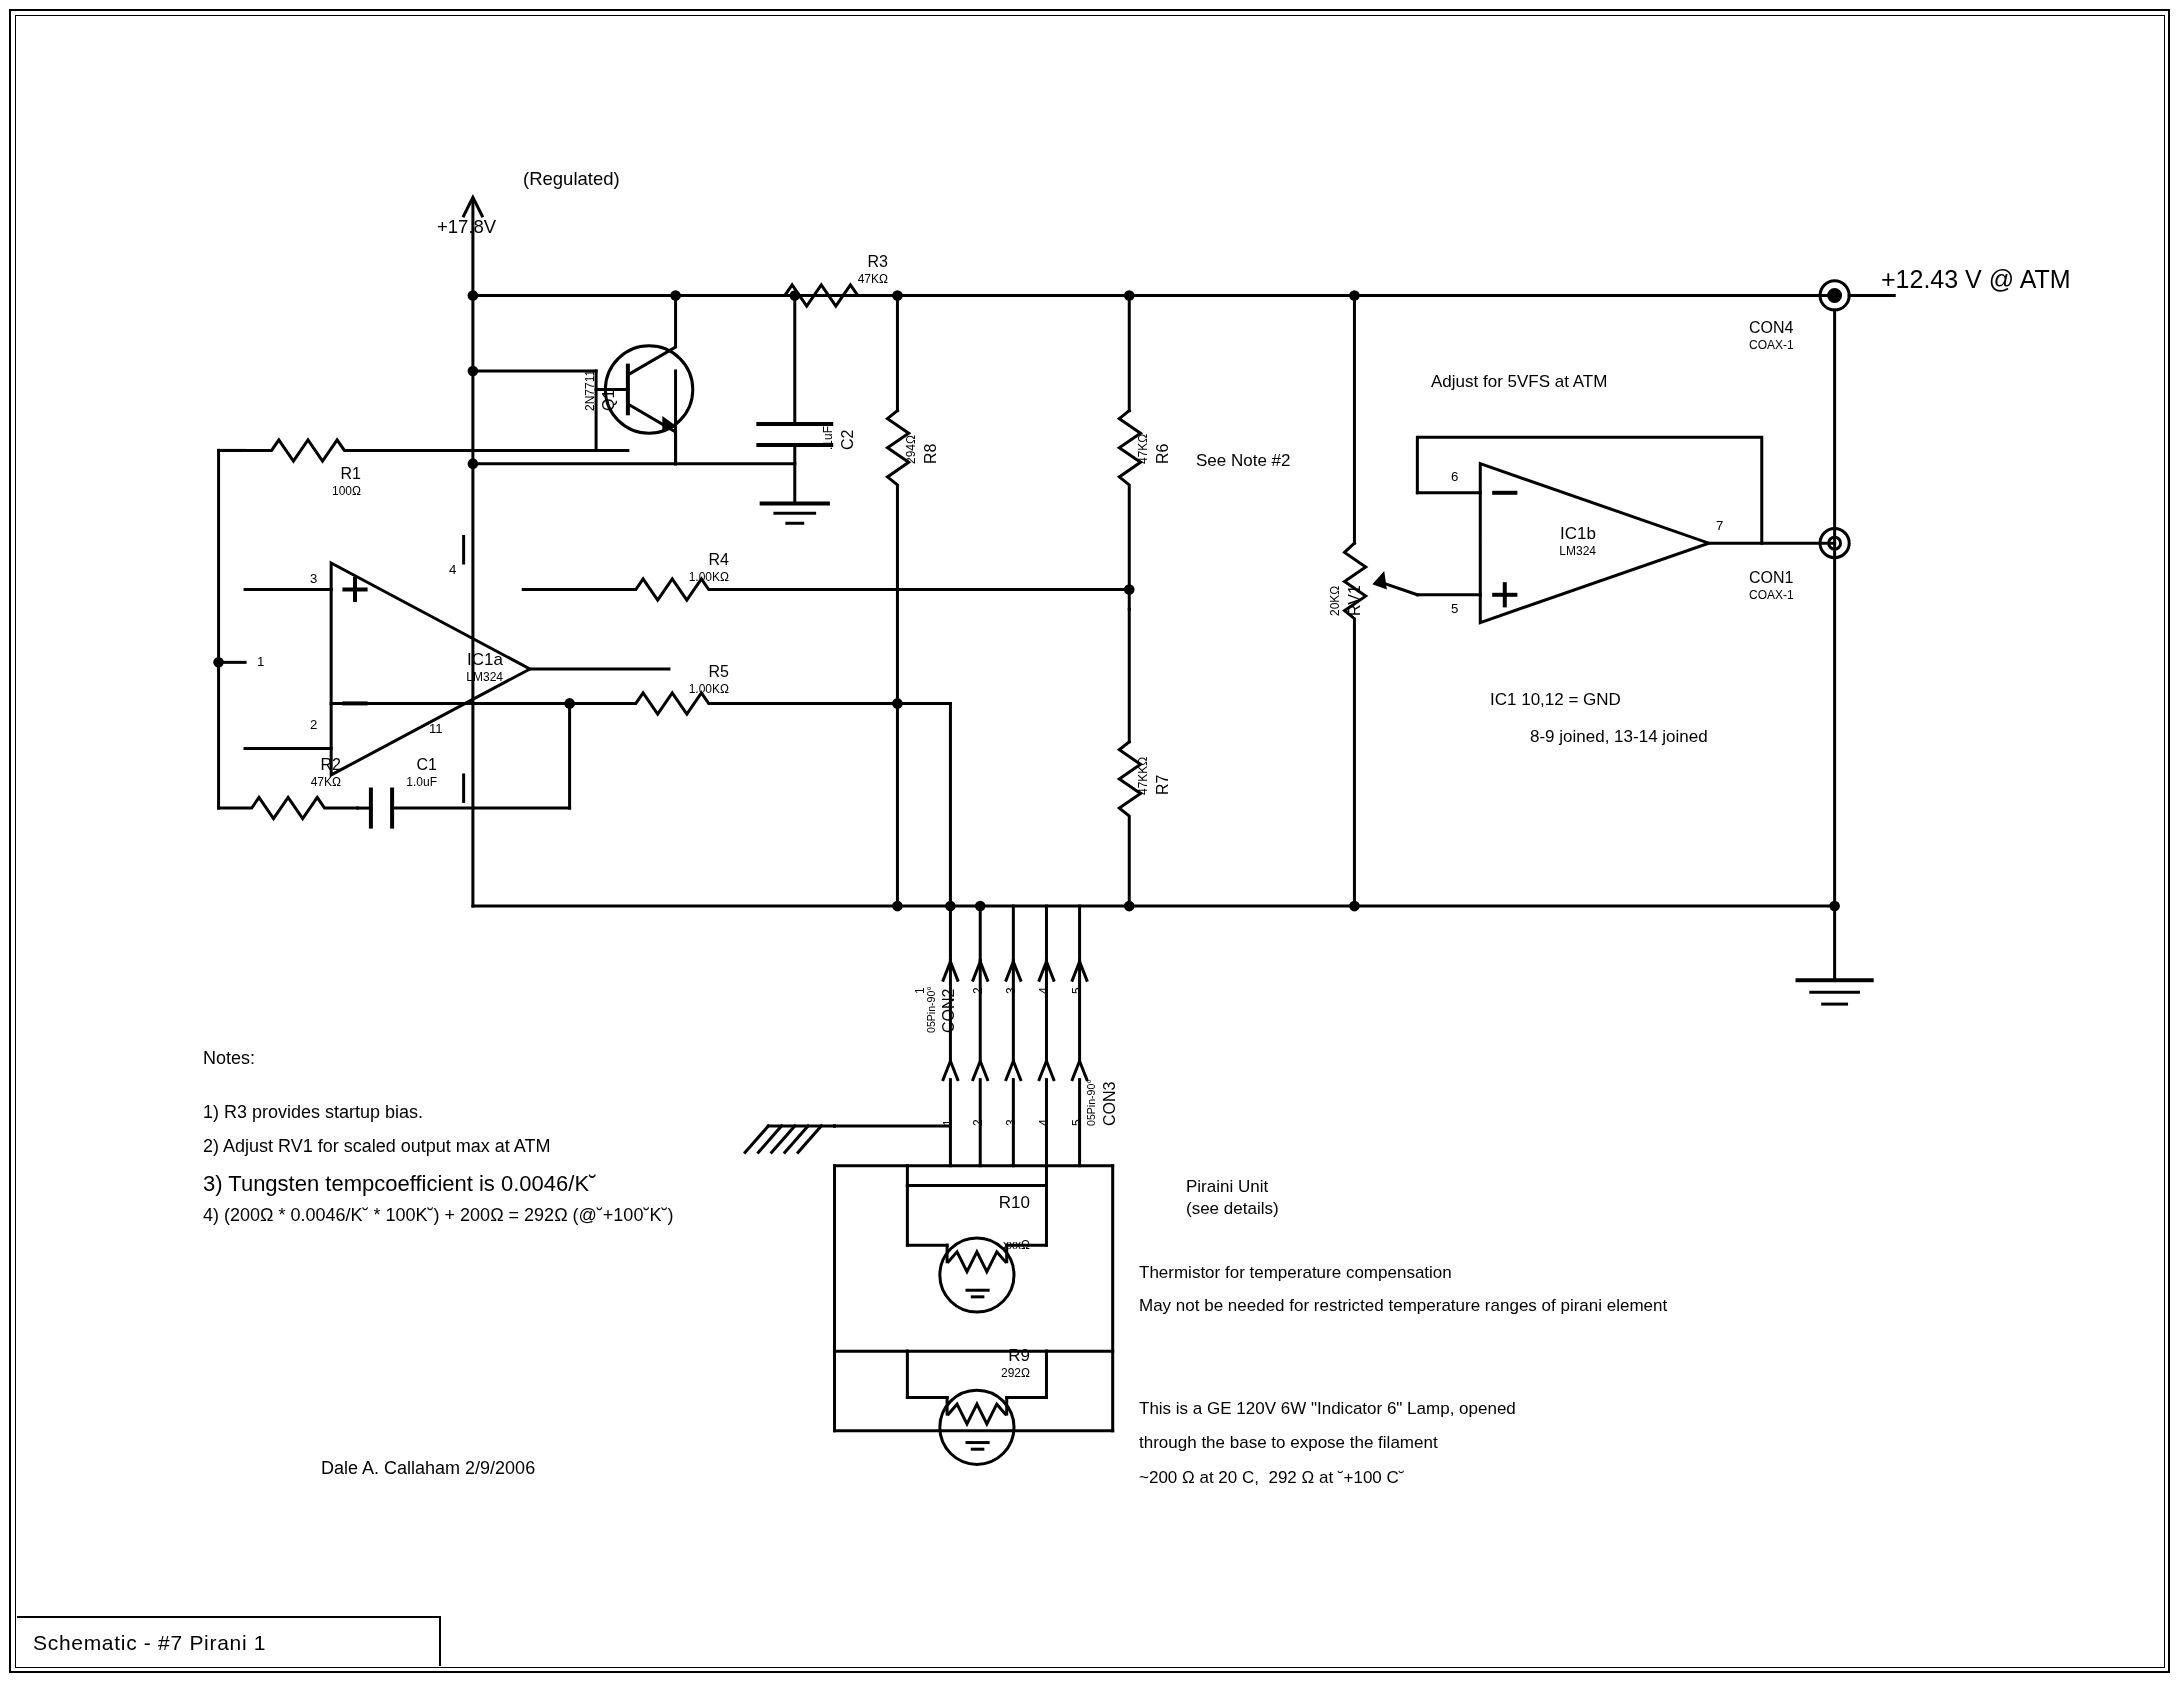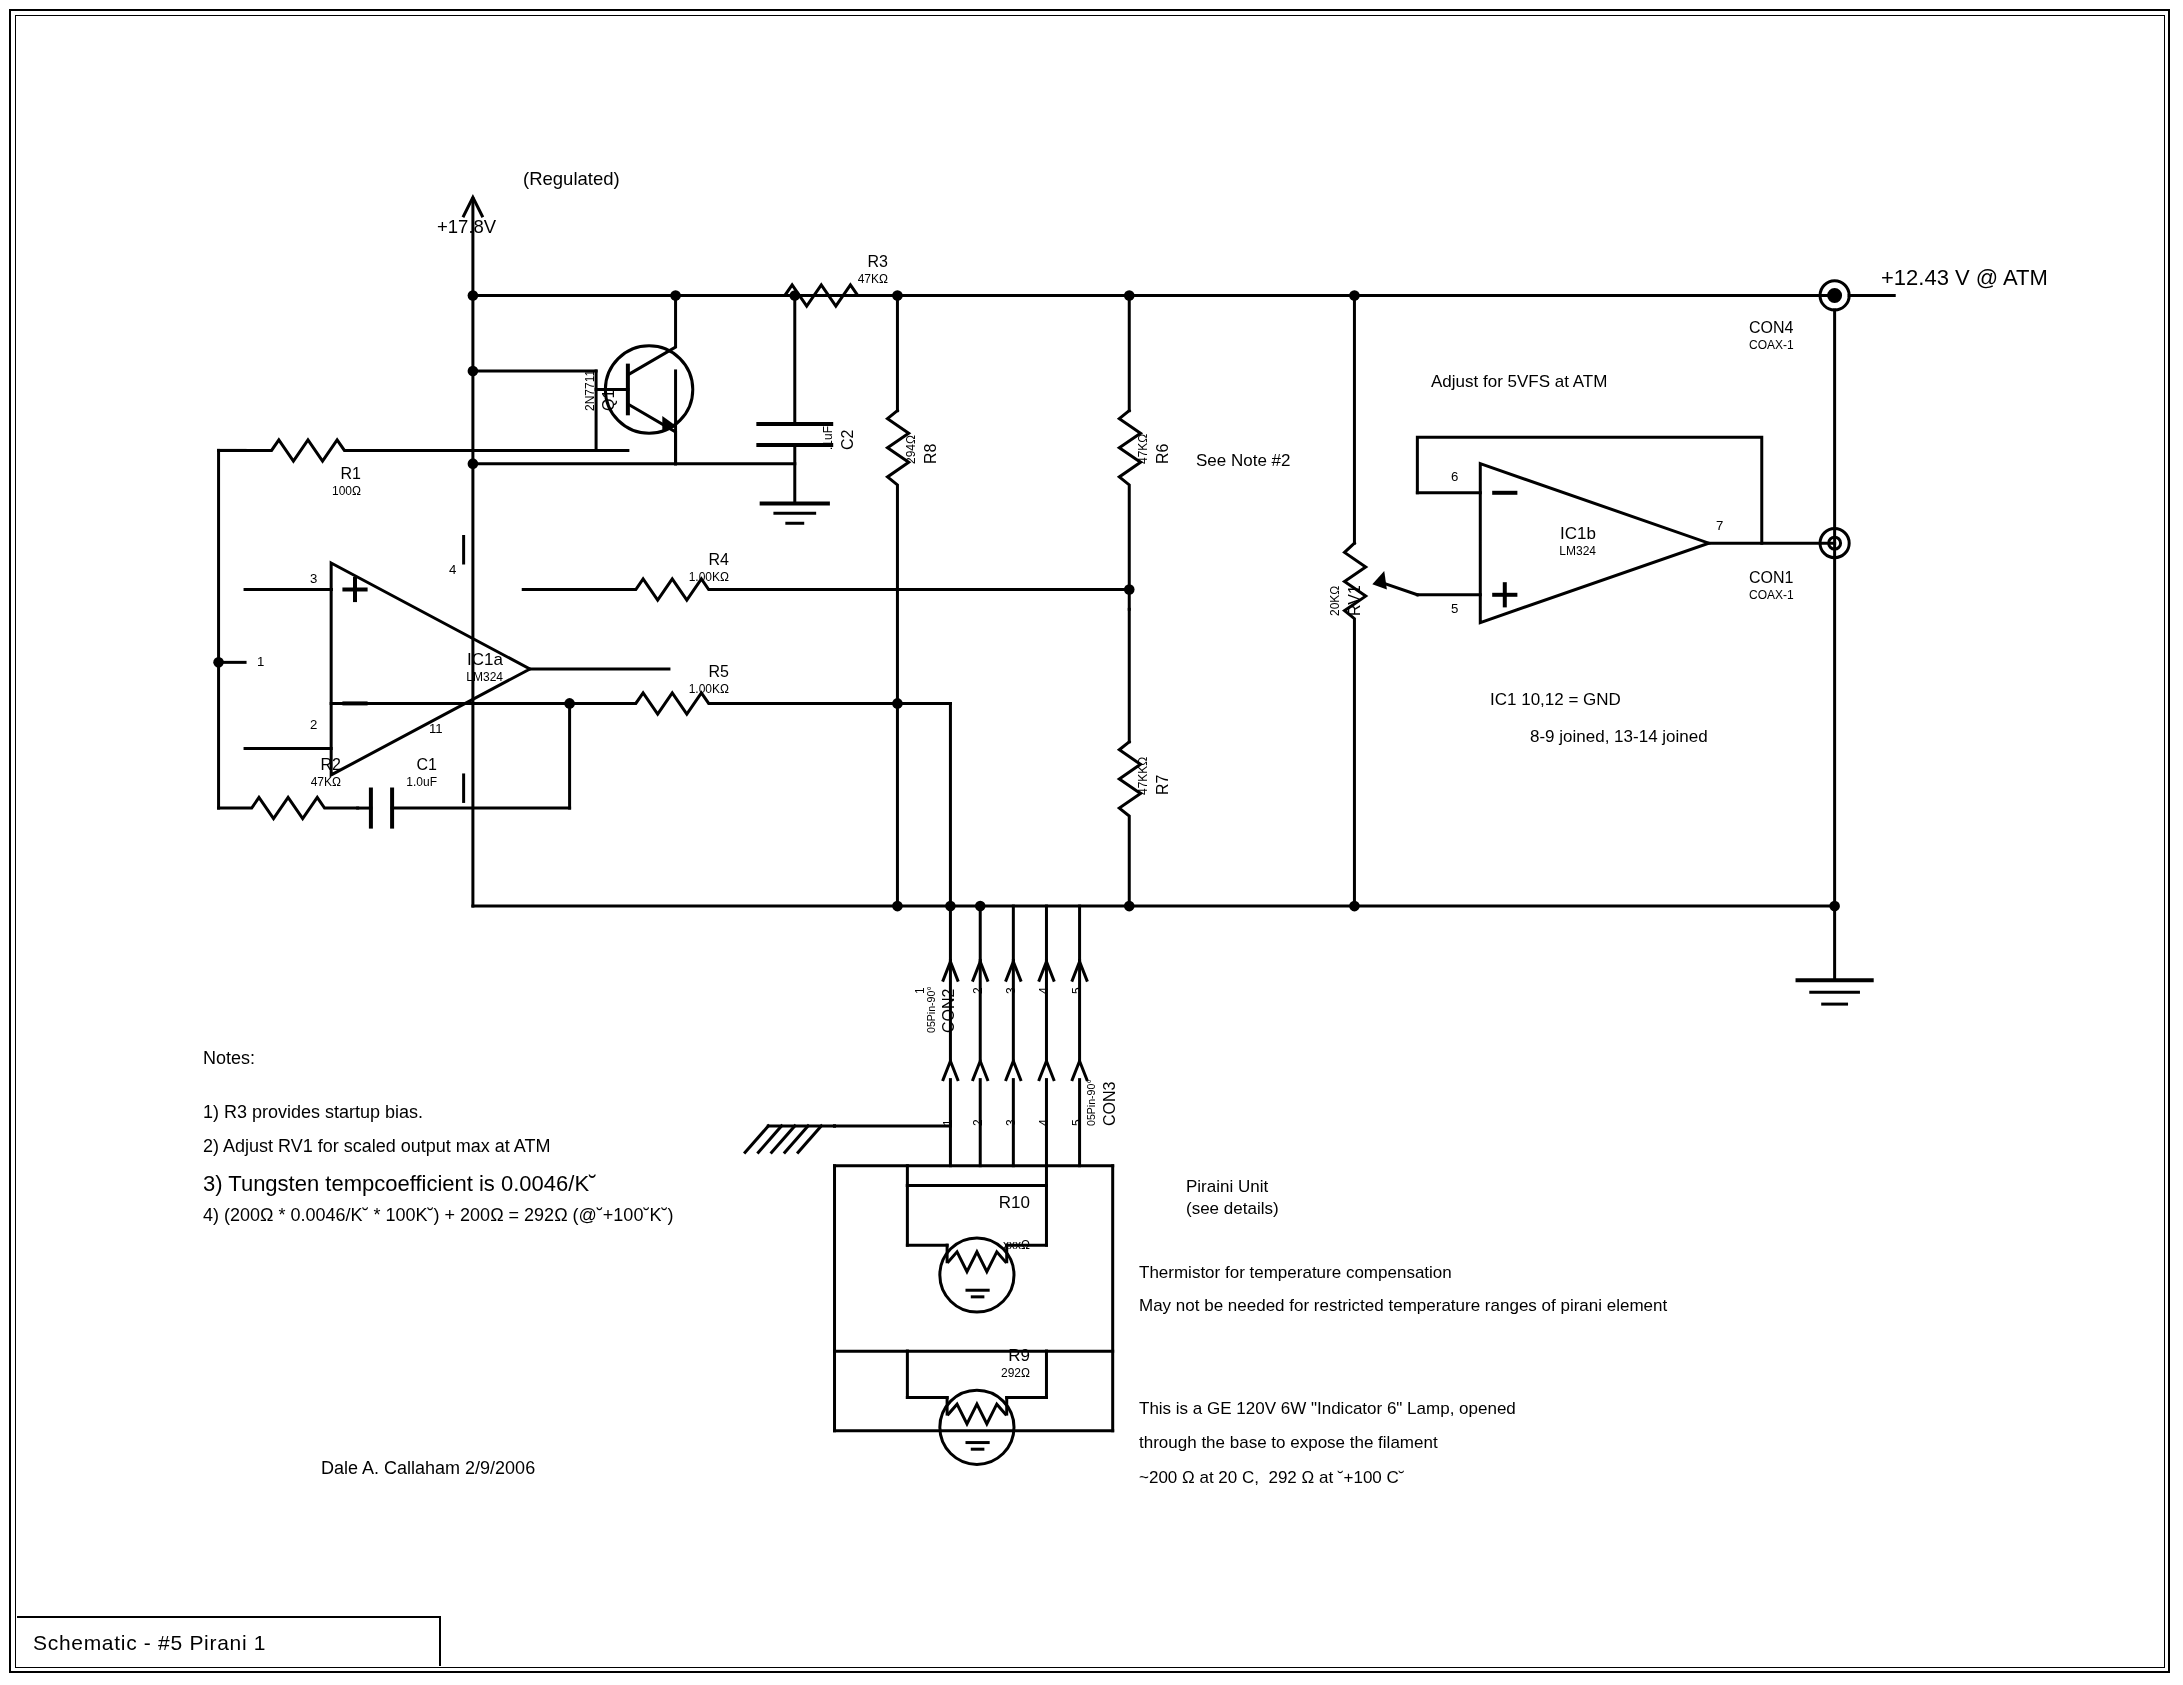--- a/index.html
+++ b/index.html
@@ -73,21 +73,21 @@
 </style>
 </head>
 <body>
 
 <div id="sheet">
 
   <div class="frame-outer"></div>
   <div class="frame-inner"></div>
 
   <div class="titleblock">
-    <div class="txt">Schematic - #5 Pirani 1</div>
+    <div class="txt">Schematic - #7 Pirani 1</div>
   </div>
 
   <svg class="ov" viewBox="0 0 3296 2544">
     <g stroke="#000" stroke-width="3" fill="none" stroke-linecap="square">
 
       <path d="M714 300 L714 446"></path>
       <path d="M700 326 L714 298 L728 326" stroke-width="3" fill="none"></path>
 
       <path d="M714 446 L2770 446"></path>
 
@@ -353,21 +353,21 @@
   <div class="lbl t20" style="left:1451px; top:469px;">6</div>
   <div class="lbl t20" style="left:1451px; top:601px;">5</div>
   <div class="lbl t20" style="left:1716px; top:518px;">7</div>
 
   <div class="lbl t24 rot90" style="left:1345px; top:616px;">RV1</div>
   <div class="lbl t18 rot90" style="left:1328px; top:616px;">20KΩ</div>
 
   <div class="lbl" style="left:1490px; top:689px; font-size:17px;">IC1 10,12 = GND</div>
   <div class="lbl" style="left:1530px; top:726px; font-size:17px;">8-9 joined, 13-14 joined</div>
 
-  <div class="lbl" style="left:1881px; top:264px; font-size:22px;text-align:center;">+12.43 V @ ATM</div>
+  <div class="lbl" style="left:1881px; top:264px; font-size:25px;text-align:center;">+12.43 V @ ATM</div>
   <div class="lbl t24" style="left:1749px; top:318px;">CON4</div>
   <div class="lbl t18" style="left:1749px; top:338px;">COAX-1</div>
   <div class="lbl t24" style="left:1749px; top:568px;">CON1</div>
   <div class="lbl t18" style="left:1749px; top:588px;">COAX-1</div>
 
   <div class="lbl t24 rot90" style="left:939px; top:1033px;">CON2</div>
   <div class="lbl t16 rot90" style="left:925px; top:1033px;">05Pin-90°</div>
   <div class="lbl t18 rot90" style="left:913px; top:994px;">1</div>
   <div class="lbl t18 rot90" style="left:971px; top:994px;">2</div>
   <div class="lbl t18 rot90" style="left:1004px; top:994px;">3</div>

